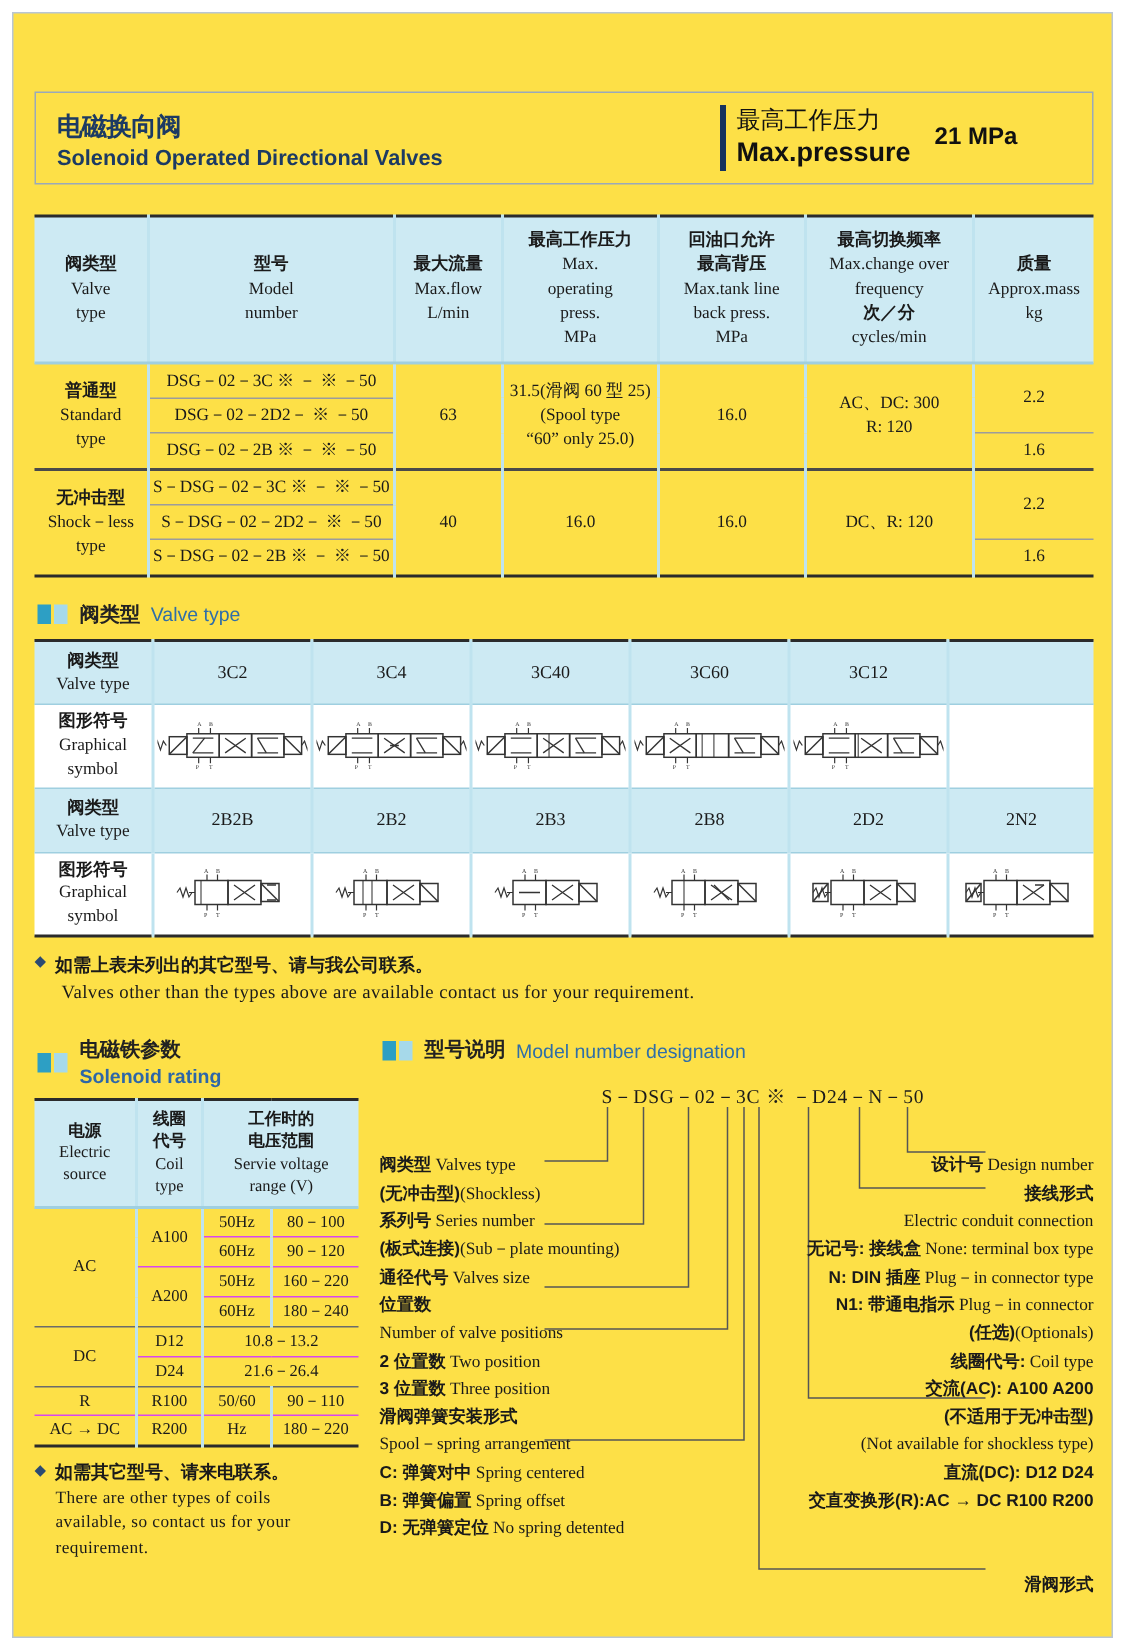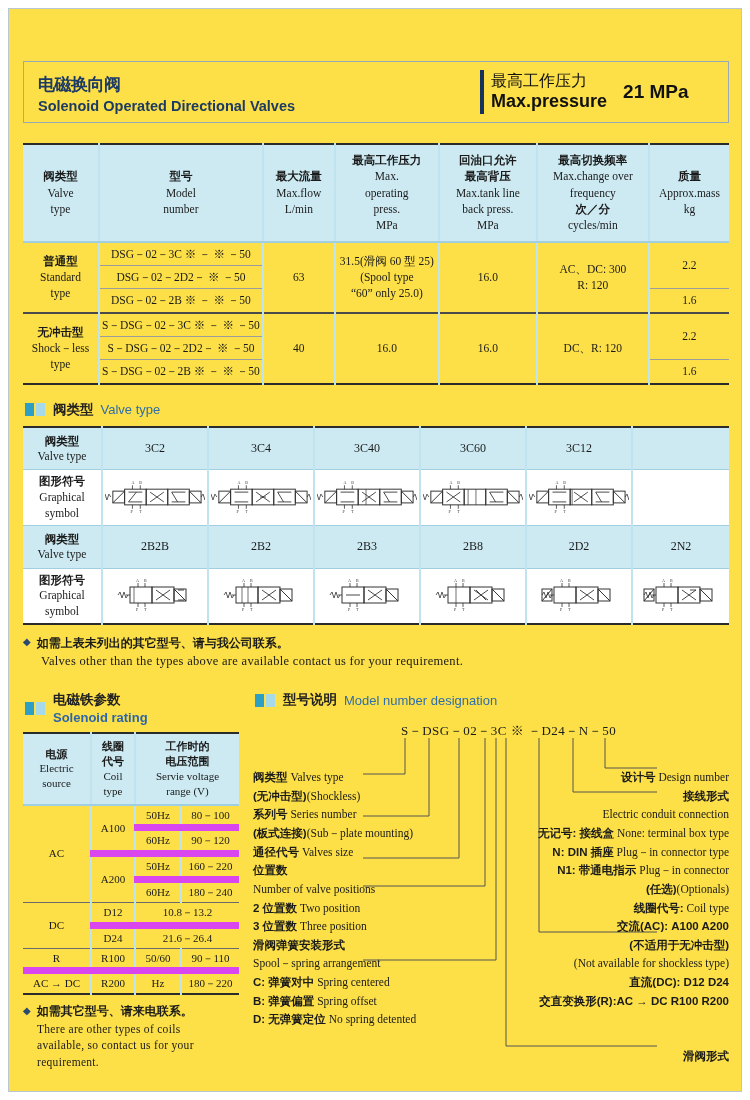--- a/index.html
+++ b/index.html
@@ -53,21 +53,21 @@
   }
   .hdr-press { display:flex; flex-direction:column; justify-content:center; }
   .press-cn { font-size: 16px; font-weight: normal; line-height:1.2; color:#111; }
   .press-en {
     font-family:"Liberation Sans","DejaVu Sans",sans-serif;
     font-weight:bold; font-size:18px; line-height:1.25; color:#111;
   }
   .press-val {
     margin-left: 16px;
     font-family:"Liberation Sans","DejaVu Sans",sans-serif;
-    font-weight:bold; font-size:19px; color:#111; white-space:nowrap;
+    font-weight:bold; font-size:16px; color:#111; white-space:nowrap;
   }
 
   
   table { border-collapse: collapse; width: 100%; }
   .spec { margin-top: 20px; border-top:2px solid #2b2b2b; border-bottom:2px solid #2b2b2b; }
   .spec th, .spec td {
     border-left: 2px solid #bfe3ef;
     border-right: 2px solid #bfe3ef;
     text-align: center;
     vertical-align: middle;
@@ -136,21 +136,21 @@
   .sol { border-top:2px solid #2b2b2b; border-bottom:2px solid #2b2b2b; }
   .sol td, .sol th {
     border-left:2px solid #bfe3ef; border-right:2px solid #bfe3ef;
     text-align:center; vertical-align:middle;
     font-size:11px; padding:2px 1px; line-height:1.35;
   }
   .sol td:first-child, .sol th:first-child { border-left:none; }
   .sol td:last-child, .sol th:last-child { border-right:none; }
   .sol thead th { background:#cdeaf3; font-weight:normal; padding:5px 2px; border-bottom:2px solid #9fcfe0; }
   .sol .cjkb { font-family:"Liberation Sans","DejaVu Sans",sans-serif; font-weight:bold; font-size:11px; }
-  .sol .gl { border-top:7px solid #d946ef; }
+  .sol .gl { border-top:1px solid #d946ef; }
   .sol .gl2 { border-top:1px solid #6b6b6b; }
 
   .note2 { margin-top:8px; font-size:11.5px; line-height:1.45; }
   .note2 .note-en { margin-left:14px; font-size:11.5px; }
 
   
   .md-wrap { position:relative; height:352px; font-size:11.5px; }
   .md-code {
     position:absolute; left:148px; top:6px;
     font-size:13px; letter-spacing:0.5px; white-space:nowrap;

